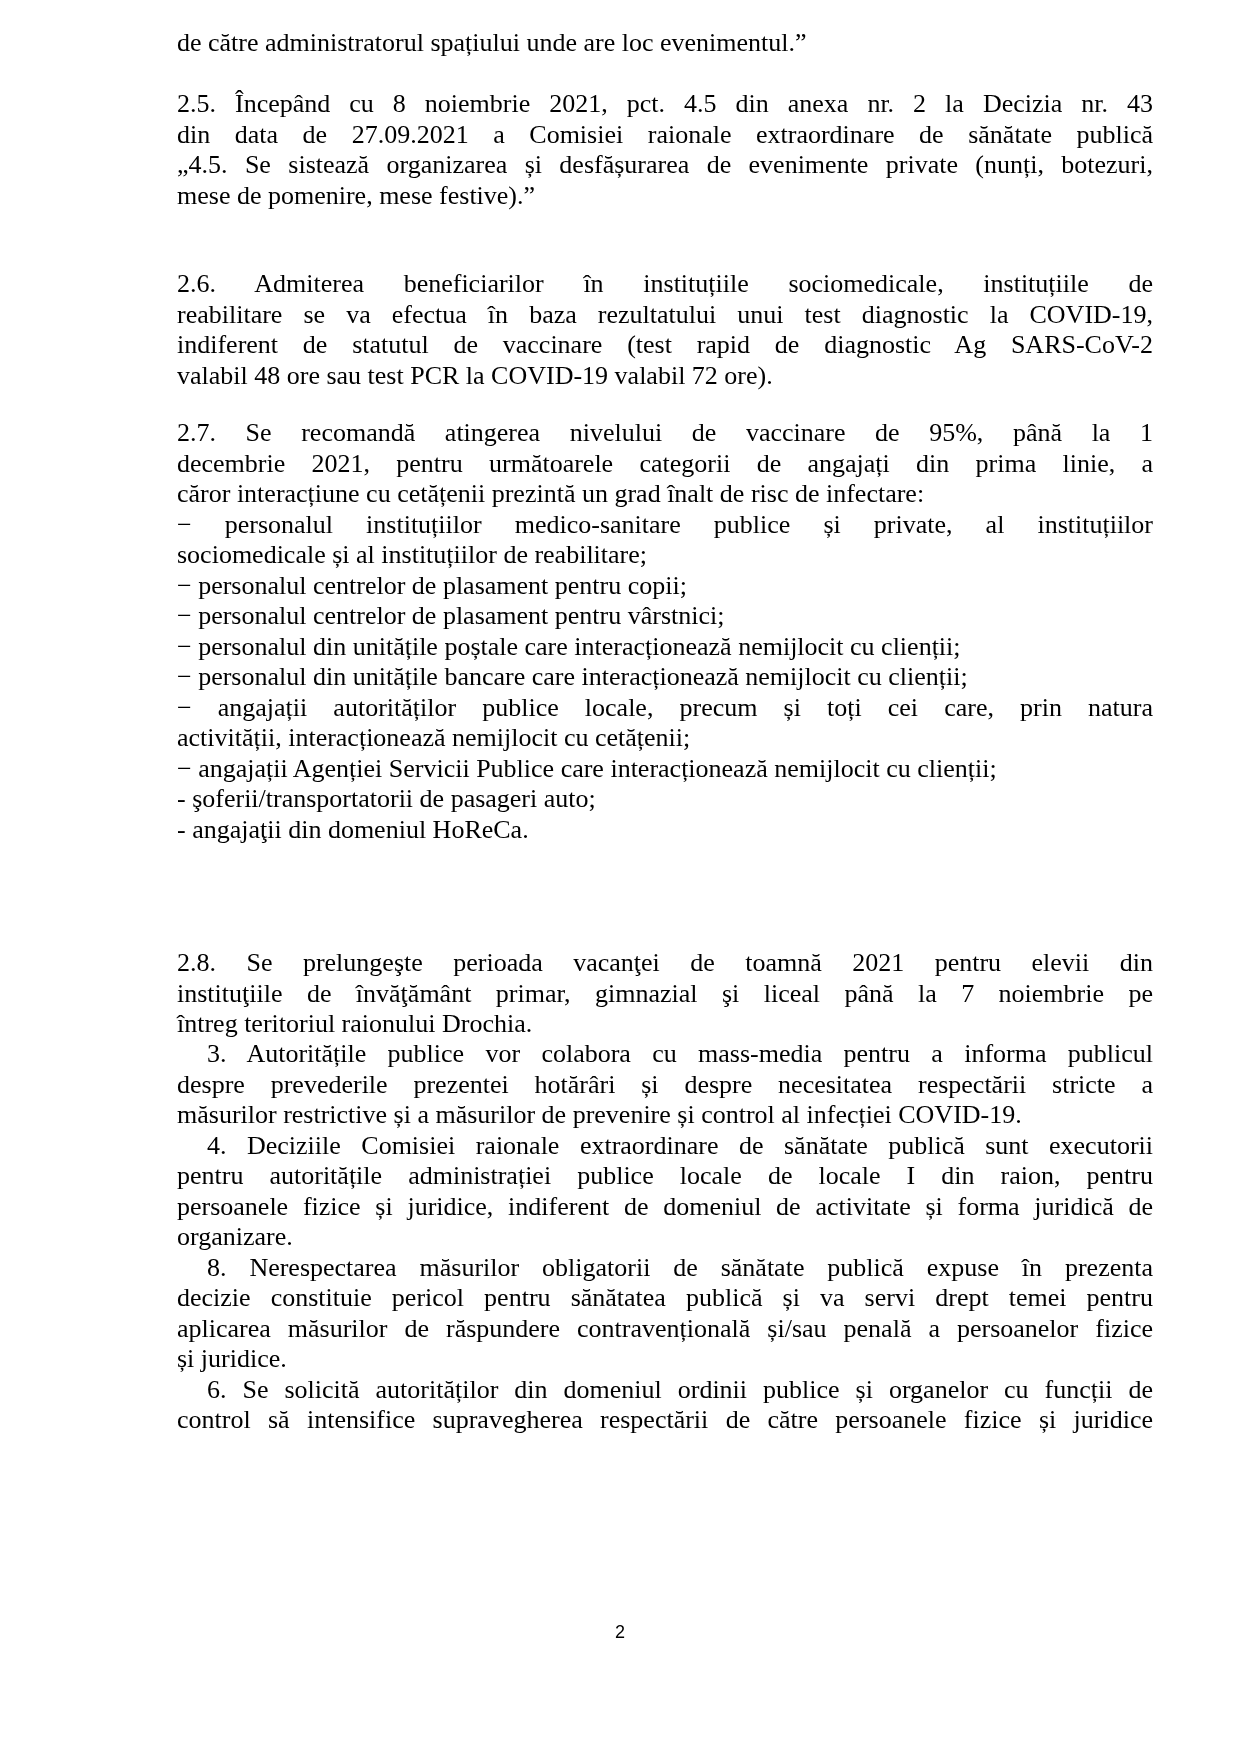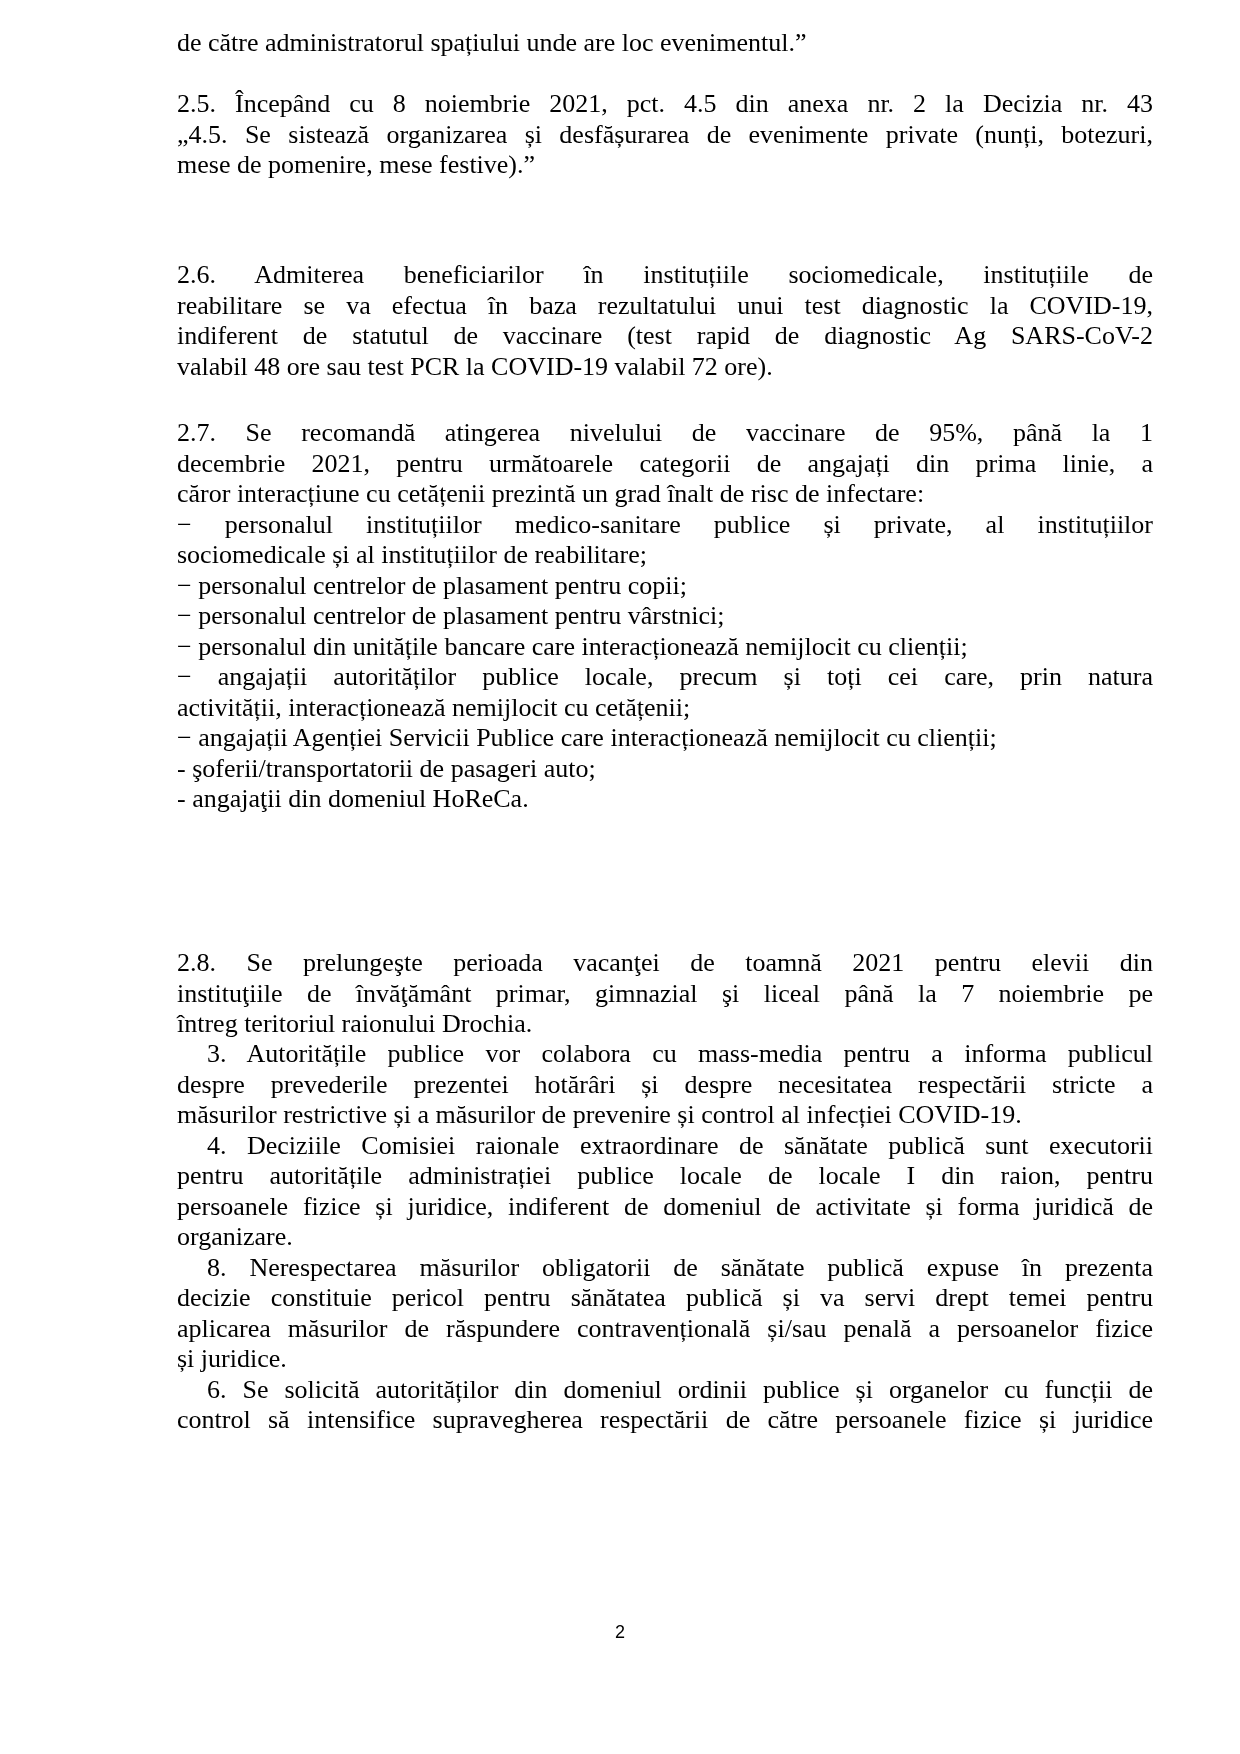--- a/index.html
+++ b/index.html
@@ -22,39 +22,41 @@
 <body>
 
 <div class="page">
 
   <div class="p" style="top:28px">
     <span class="ln">de  către  administratorul spațiului unde are loc evenimentul.”</span>
   </div>
 
   <div class="p" style="top:89px">
     <span class="ln just">2.5. Începând cu 8 noiembrie 2021, pct. 4.5 din anexa nr. 2 la Decizia nr. 43</span>
+    <span class="ln just">din data de 27.09.2021 a Comisiei raionale extraordinare de sănătate publică</span>
     <span class="ln just">„4.5. Se  sistează organizarea și desfășurarea de evenimente private (nunți, botezuri,</span>
     <span class="ln">mese de pomenire, mese festive).”</span>
   </div>
 
-  <div class="p" style="top:260px">
+  <div class="p" style="top:269px">
     <span class="ln just">2.6. Admiterea beneficiarilor în instituțiile sociomedicale, instituțiile de</span>
     <span class="ln just">reabilitare se va efectua în baza rezultatului unui test diagnostic la COVID-19,</span>
     <span class="ln just">indiferent de statutul de  vaccinare  (test rapid de diagnostic Ag SARS-CoV-2</span>
     <span class="ln">valabil 48 ore sau test PCR la COVID-19 valabil 72 ore).</span>
   </div>
 
   <div class="p" style="top:418px">
     <span class="ln just">2.7. Se recomandă atingerea nivelului de vaccinare de 95%, până la 1</span>
     <span class="ln just">decembrie 2021, pentru următoarele categorii de angajați din prima linie, a</span>
     <span class="ln">căror  interacțiune  cu cetățenii prezintă un grad înalt de risc de infectare:</span>
     <span class="ln just">−  personalul instituțiilor medico-sanitare publice și private, al instituțiilor</span>
     <span class="ln">sociomedicale și al instituțiilor de reabilitare;</span>
     <span class="ln">−  personalul centrelor de plasament pentru copii;</span>
     <span class="ln">−  personalul centrelor de plasament pentru vârstnici;</span>
+    <span class="ln">−  personalul din unitățile poștale care interacționează nemijlocit cu clienții;</span>
     <span class="ln">−  personalul din unitățile bancare care interacționează nemijlocit cu clienții;</span>
     <span class="ln just">−  angajații autorităților publice locale, precum și toți cei care, prin natura</span>
     <span class="ln">activității, interacționează nemijlocit cu cetățenii;</span>
     <span class="ln">−  angajații Agenției Servicii Publice care interacționează nemijlocit cu clienții;</span>
     <span class="ln">-  şoferii/transportatorii de pasageri auto;</span>
     <span class="ln">-  angajaţii din domeniul HoReCa.</span>
   </div>
 
   <div class="p" style="top:948px">
     <span class="ln just">2.8. Se prelungeşte perioada vacanţei de toamnă 2021 pentru elevii din</span>

